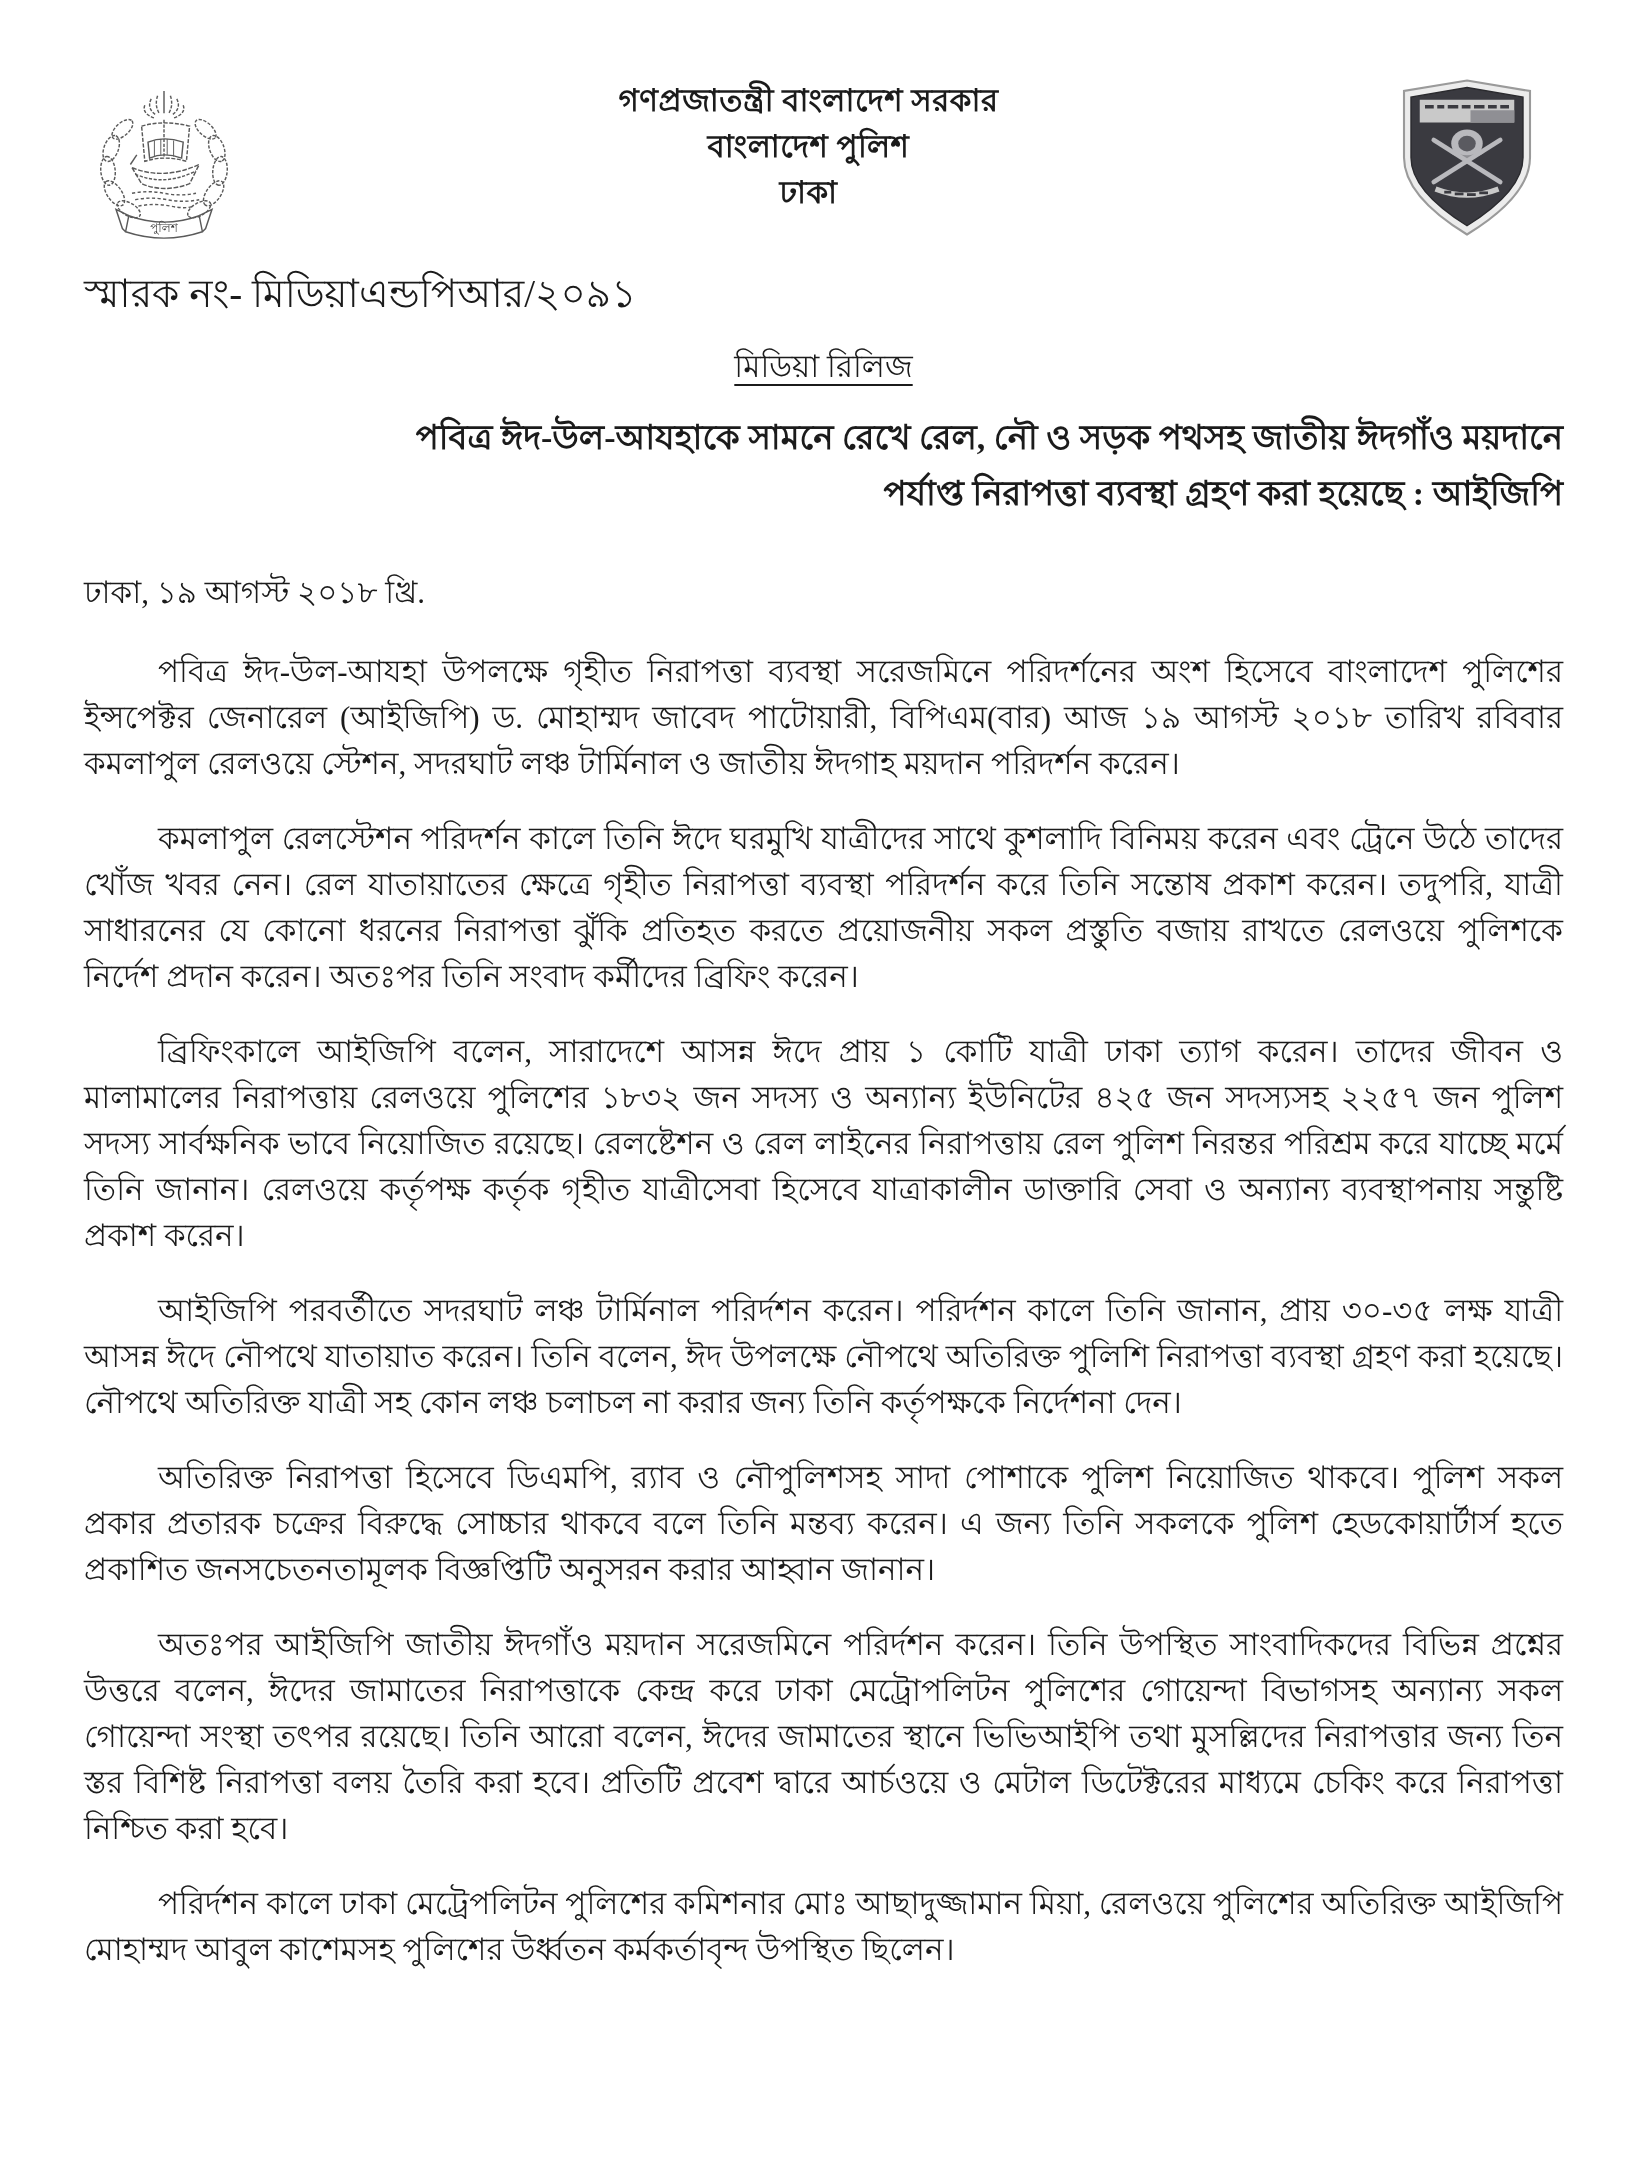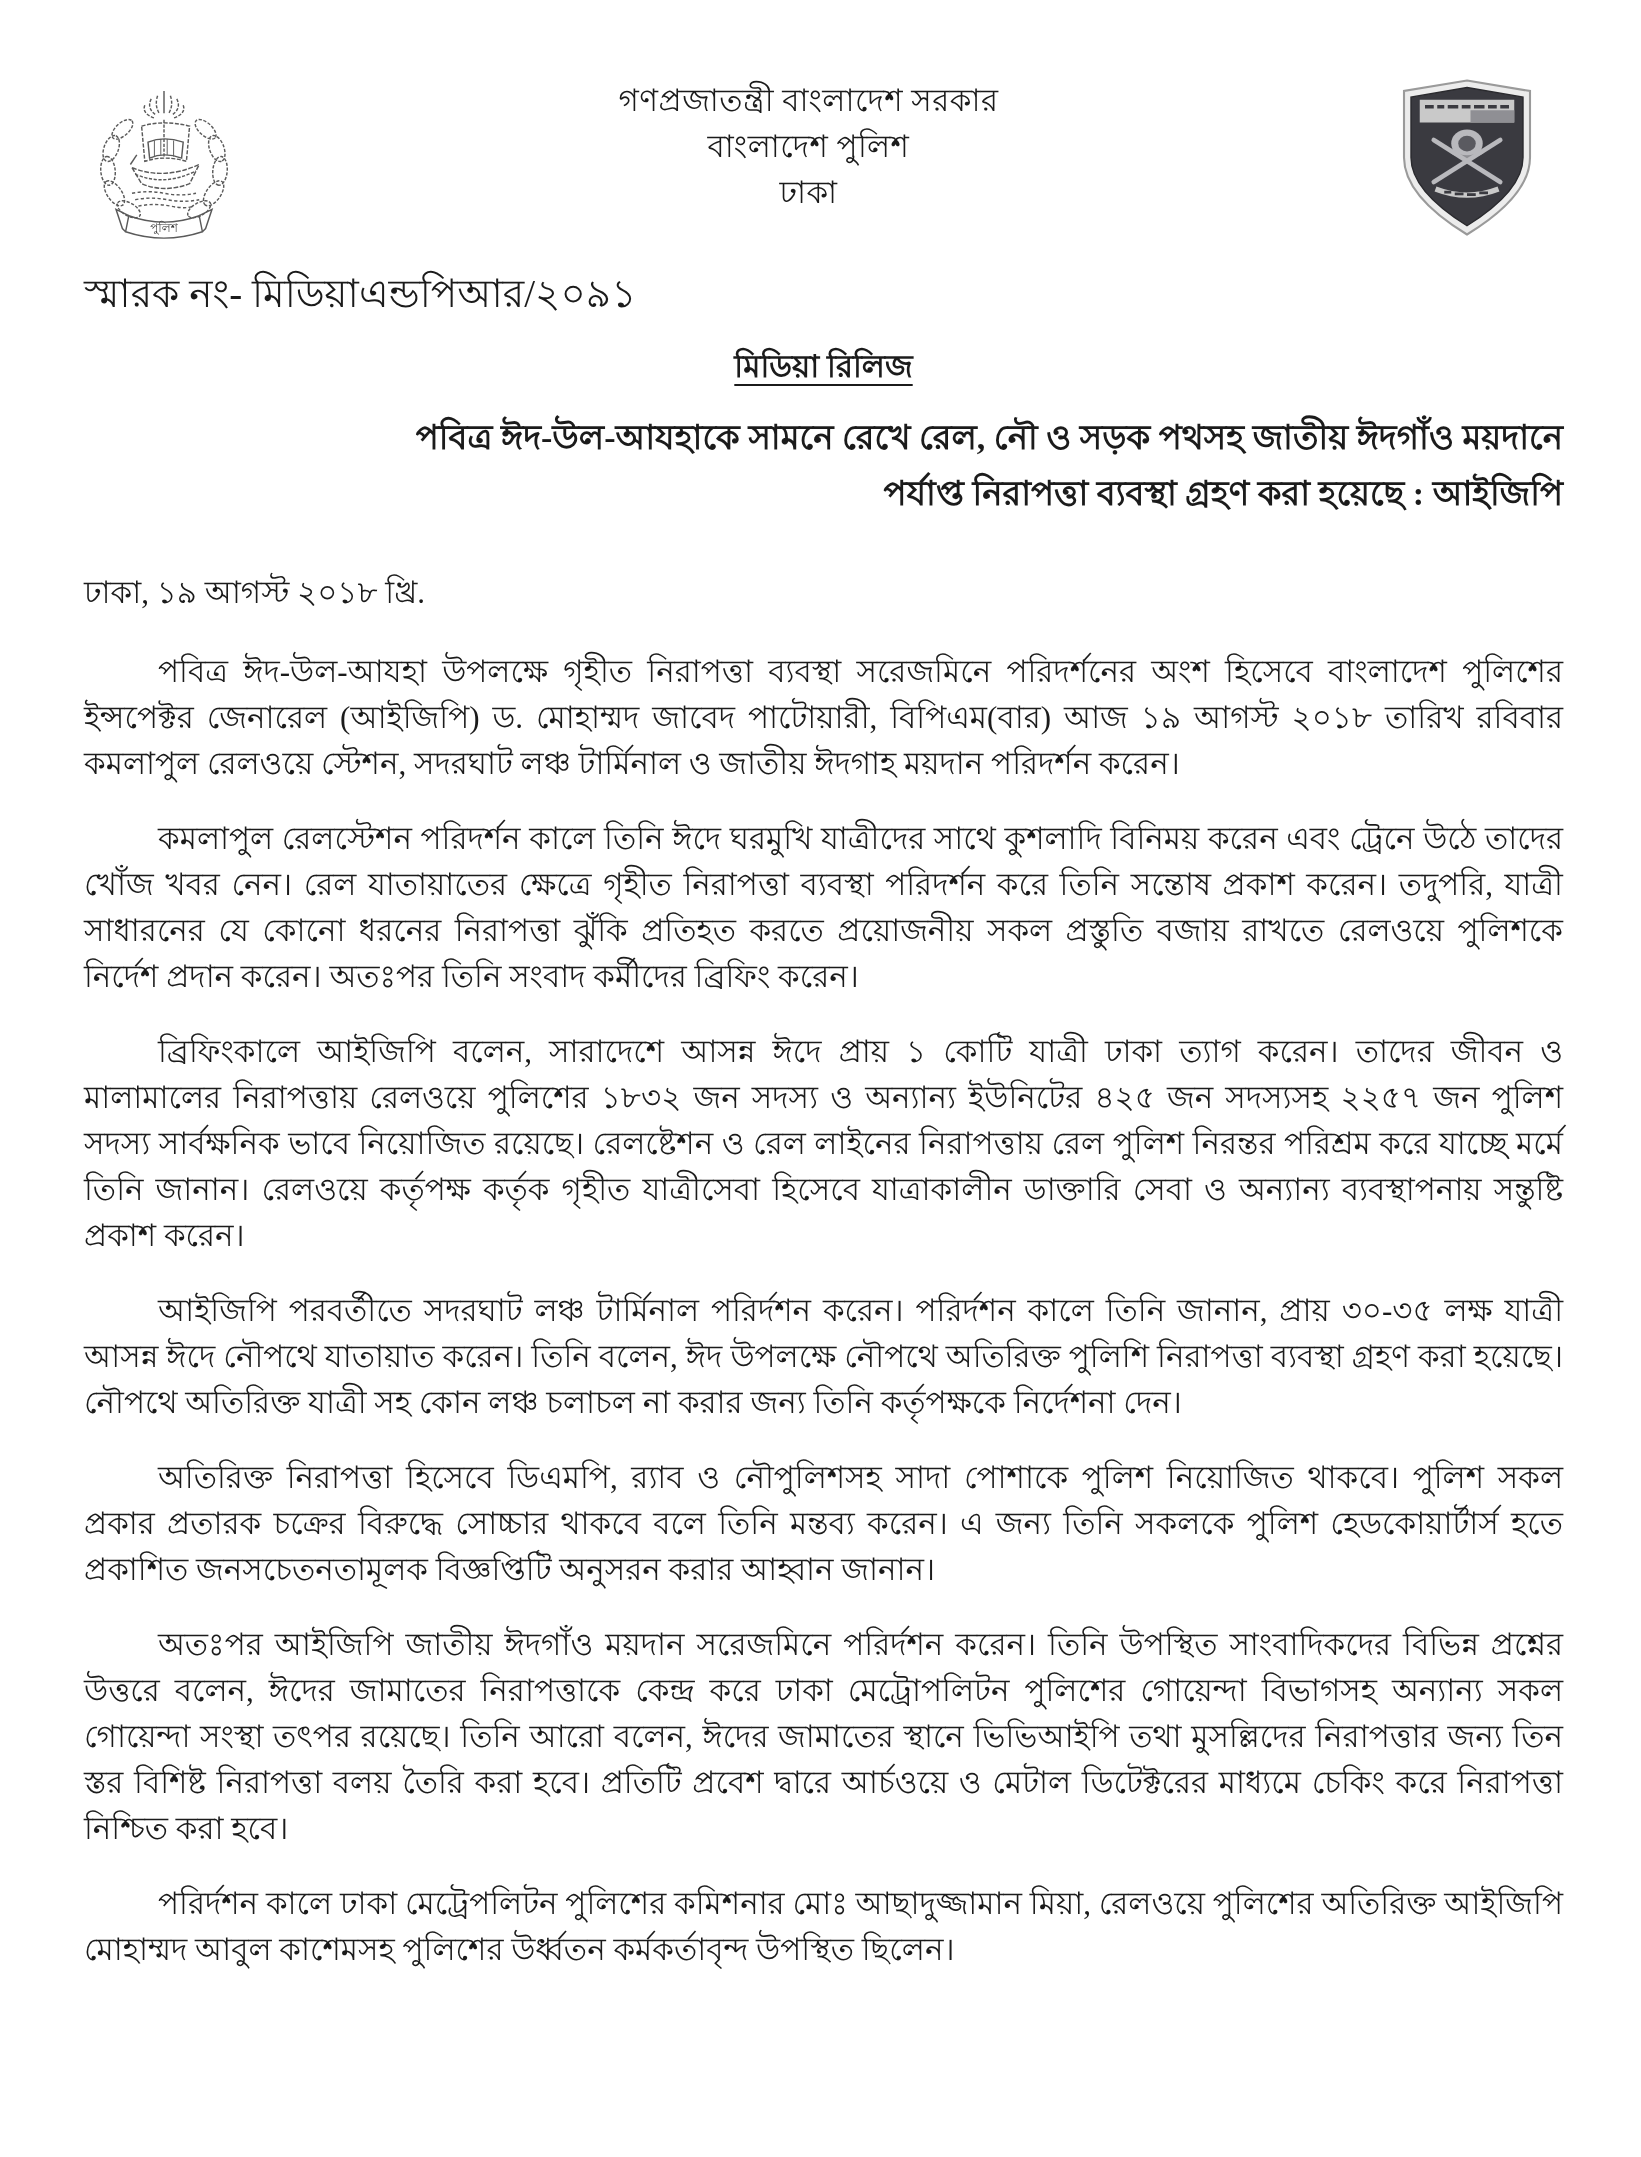--- a/index.html
+++ b/index.html
@@ -22,35 +22,36 @@
     align-items: start;
   }
   .hdr-logo-left { width: 160px; height: 165px; margin-top: 18px; }
   .hdr-logo-right { width: 180px; height: 175px; margin-top: 6px; justify-self: end; margin-right: 6px; }
   .hdr-center {
     text-align: center;
     font-size: 31px;
     line-height: 46px;
     padding-top: 14px;
     letter-spacing: 0.5px;
+    font-weight: bold;
   }
   
   .memo-row {
     display: flex;
     justify-content: space-between;
     align-items: baseline;
     font-size: 39px;
     margin-top: 16px;
   }
   
   .release-title {
     text-align: center;
     font-size: 31px;
     margin-top: 14px;
-    font-weight: 700;
+    font-weight: 400;
   }
   .release-title span {
     text-decoration: underline;
     text-underline-offset: 7px;
     text-decoration-thickness: 2px;
   }
   .headline {
     text-align: right;
     font-weight: 700;
     font-size: 34px;

